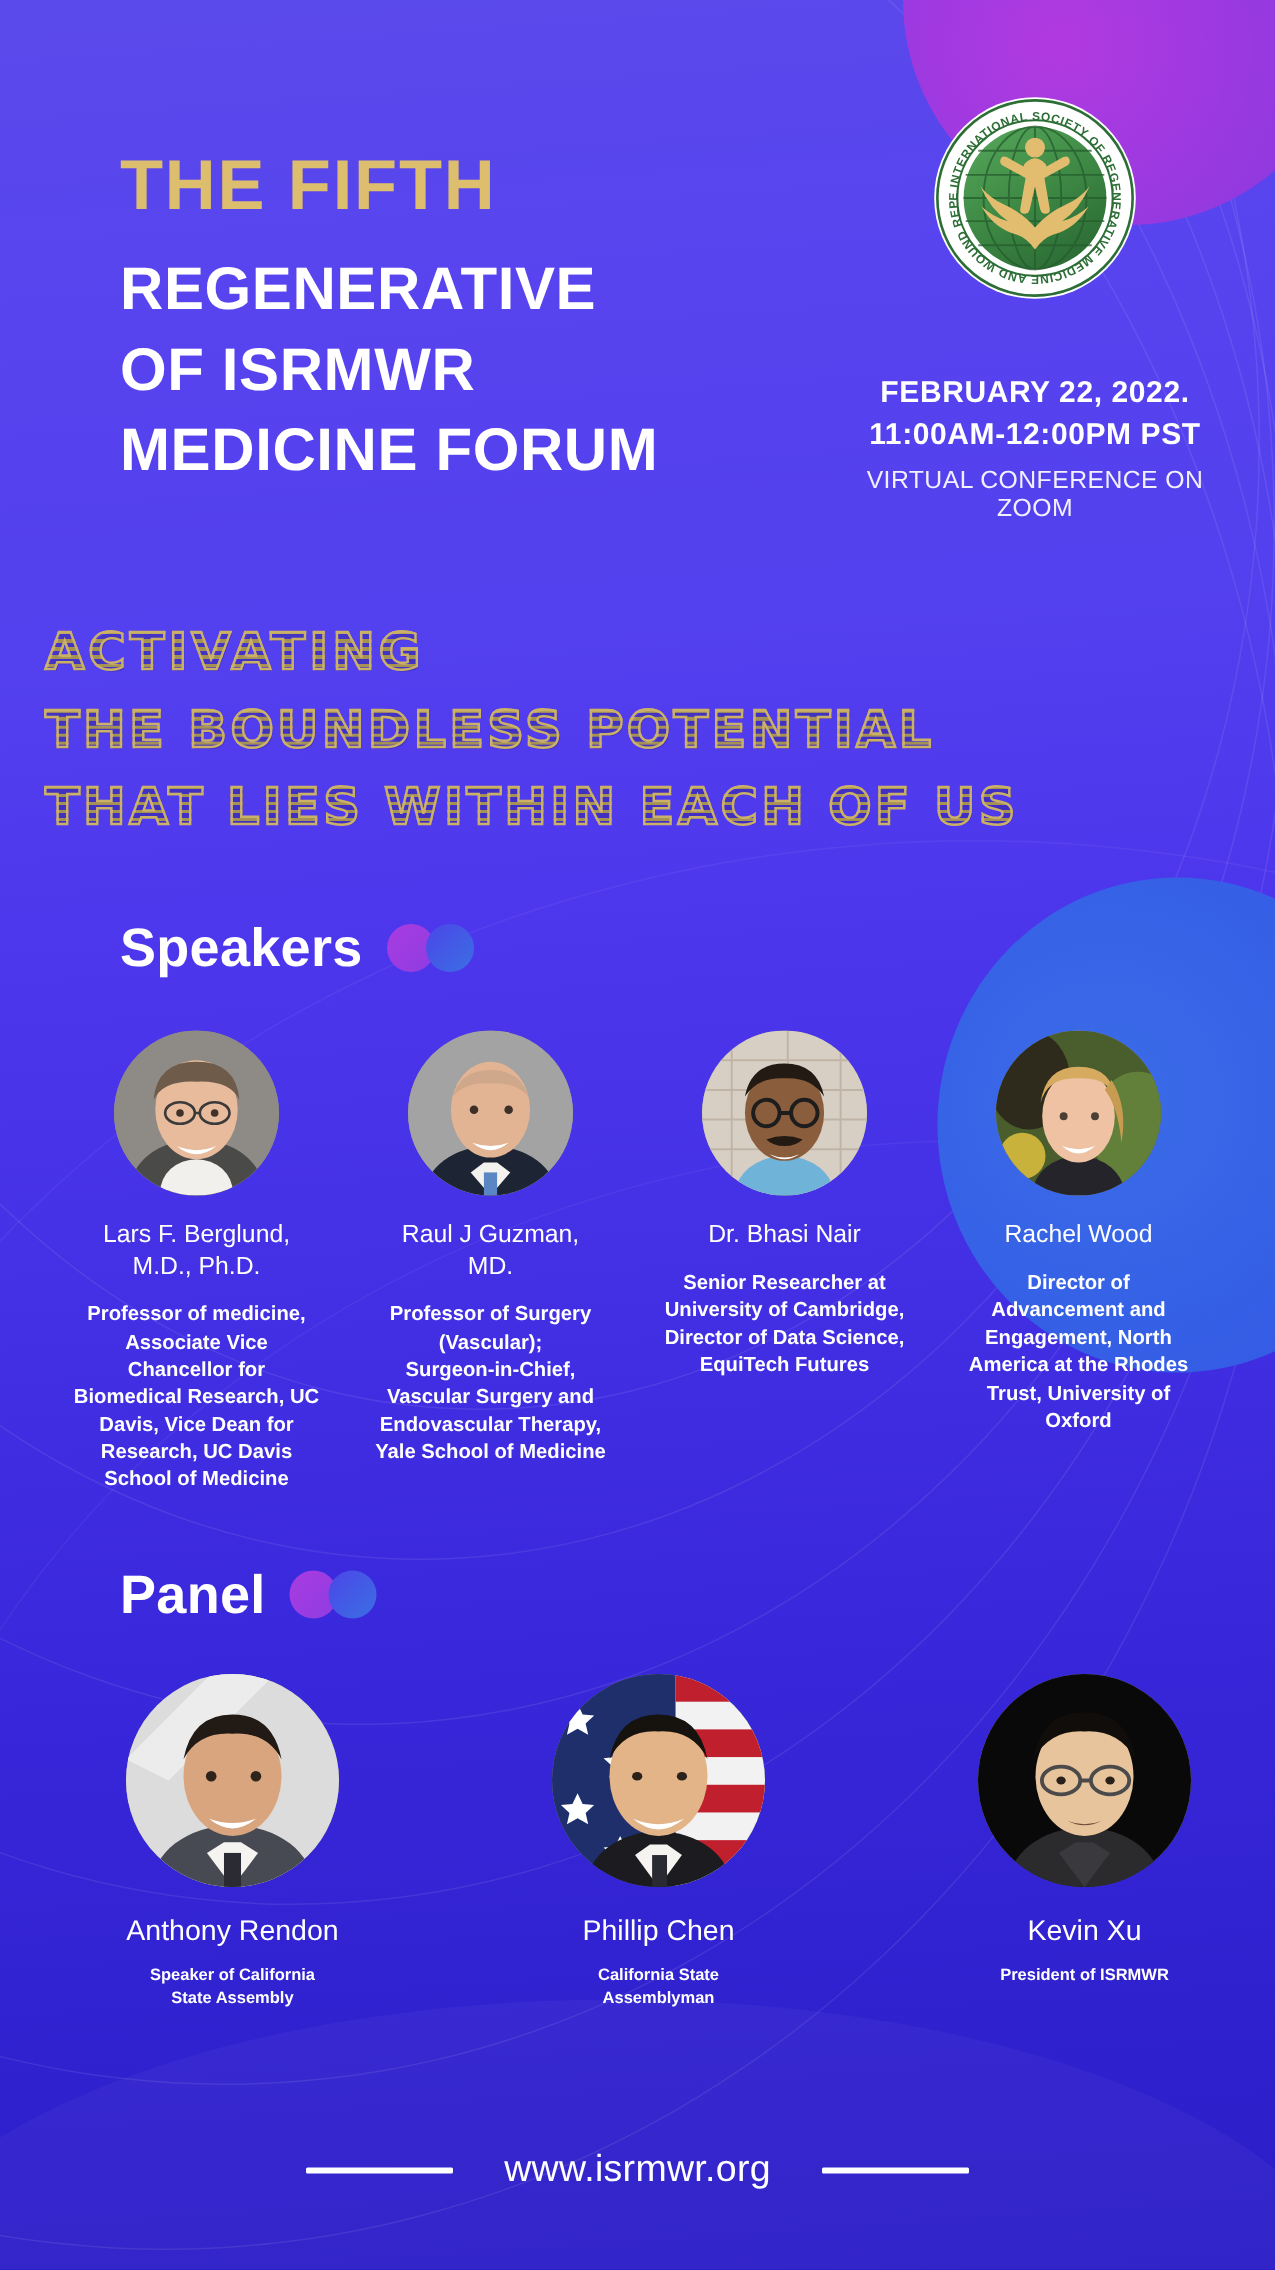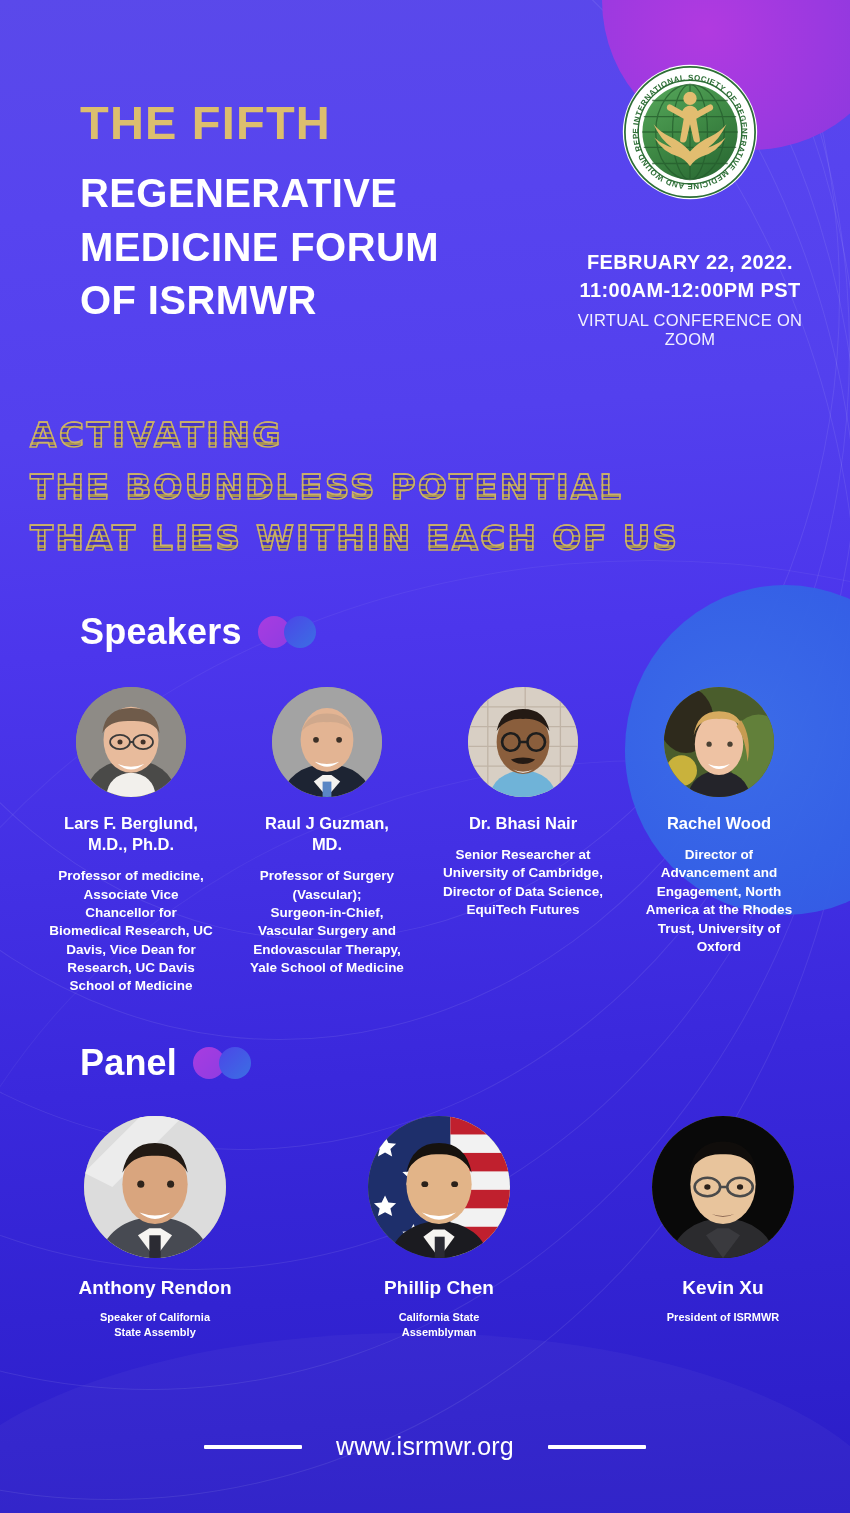--- a/index.html
+++ b/index.html
@@ -143,21 +143,21 @@
 
   .avatar {
     width:110px; height:110px; border-radius:50%;
     margin:0 auto 16px; overflow:hidden; position:relative;
     background:#8b8b8b;
   }
   .avatar.big { width:142px; height:142px; margin-bottom:18px; }
   .avatar svg { display:block; width:100%; height:100%; }
 
   .person-name {
-    font-size:16.5px; font-weight:bold; color:#ffffff;
+    font-size:16.5px; font-weight:normal; color:#ffffff;
     line-height:1.28; white-space:pre-line;
   }
   .panelist .person-name { font-size:19px; }
   .person-role {
     font-size:13.5px; font-weight:bold; color:#ffffff;
     line-height:1.36; margin-top:12px; white-space:pre-line;
   }
   .panelist .person-role { font-size:11px; margin-top:10px; }
 
   
@@ -191,22 +191,22 @@
   <div class="blob-bottom"></div>
 
   <div class="content">
 
     <div class="header">
 
       <div class="title-block">
         <div class="t-fifth">THE FIFTH</div>
         <div class="t-main">
           <div>REGENERATIVE</div>
+          <div>OF ISRMWR</div>
           <div>MEDICINE FORUM</div>
-          <div>OF ISRMWR</div>
         </div>
       </div>
 
       <div class="logo-area">
         <svg class="logo" viewBox="0 0 200 200">
           <defs>
             <linearGradient id="globeGrad" x1="0" y1="0" x2="0.6" y2="1">
               <stop offset="0%" stop-color="#57a85c"></stop>
               <stop offset="55%" stop-color="#3f8a45"></stop>
               <stop offset="100%" stop-color="#2d6e36"></stop>

